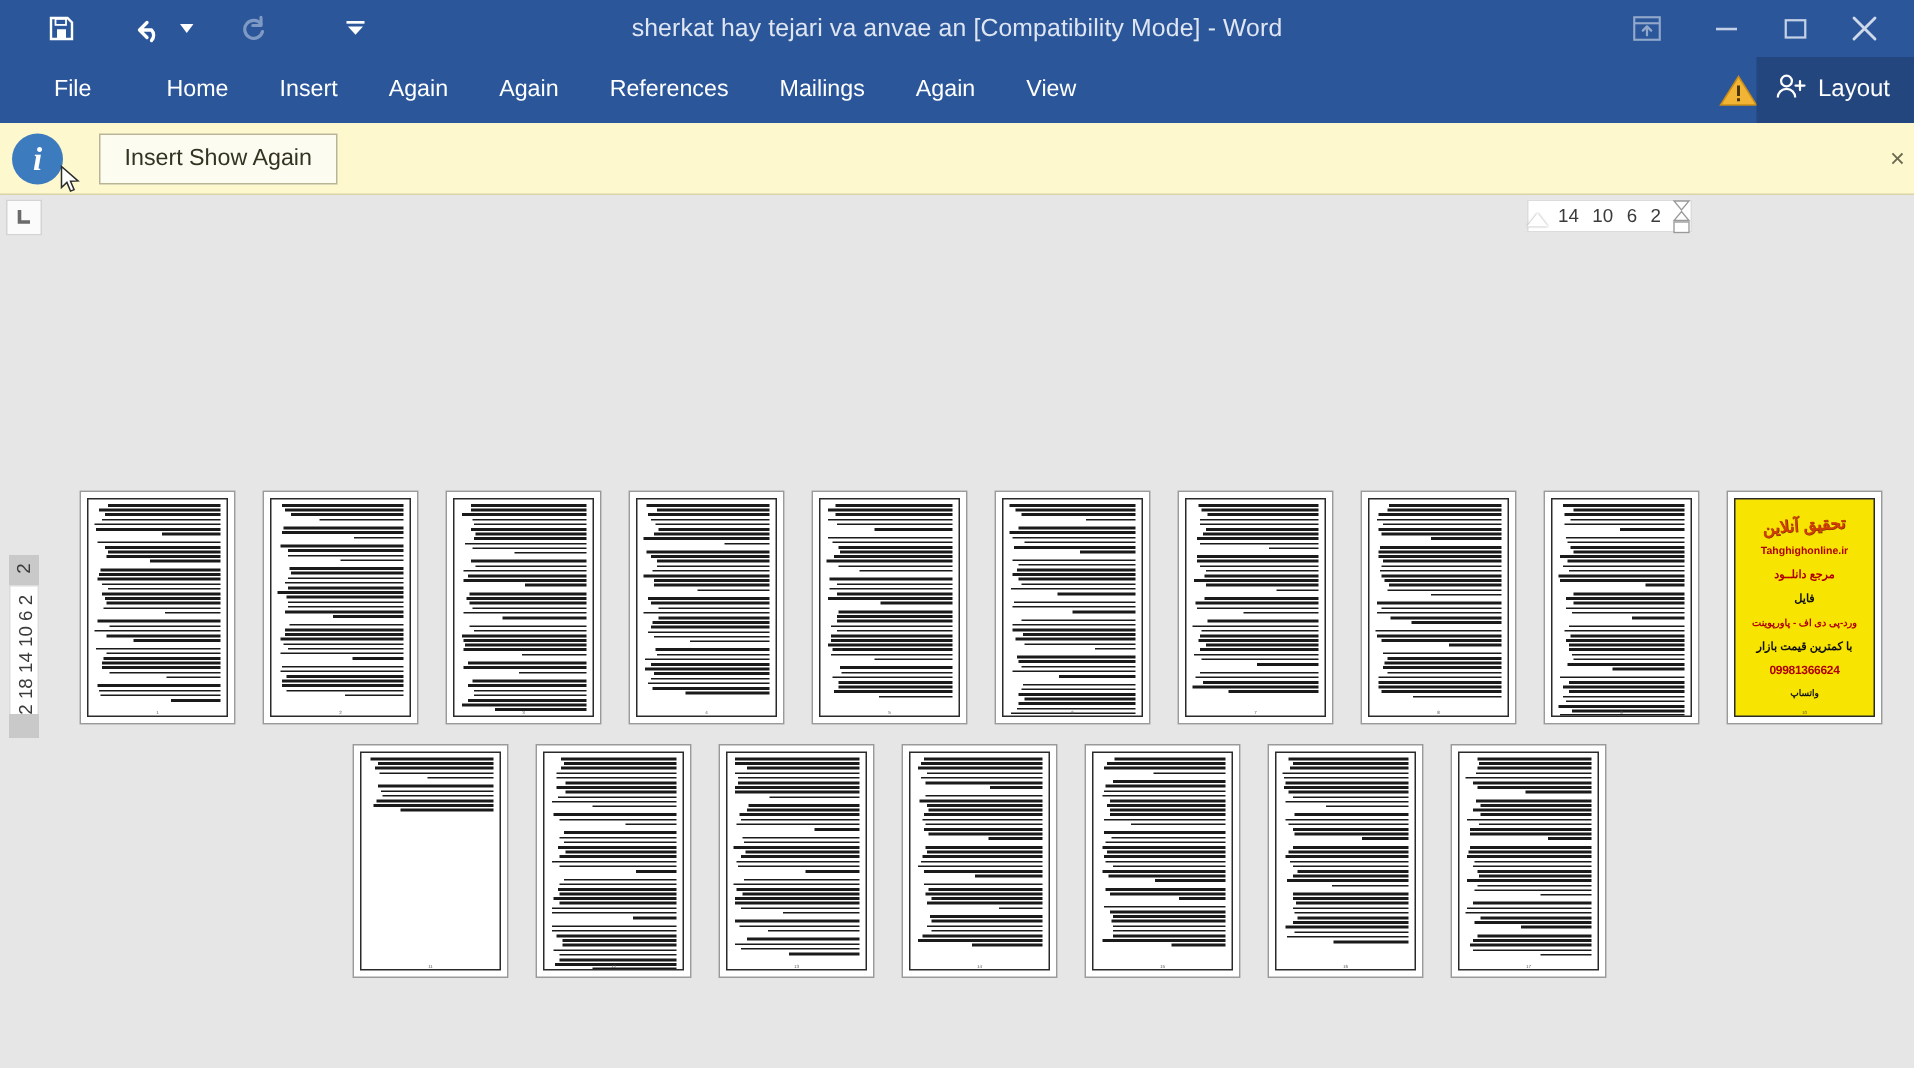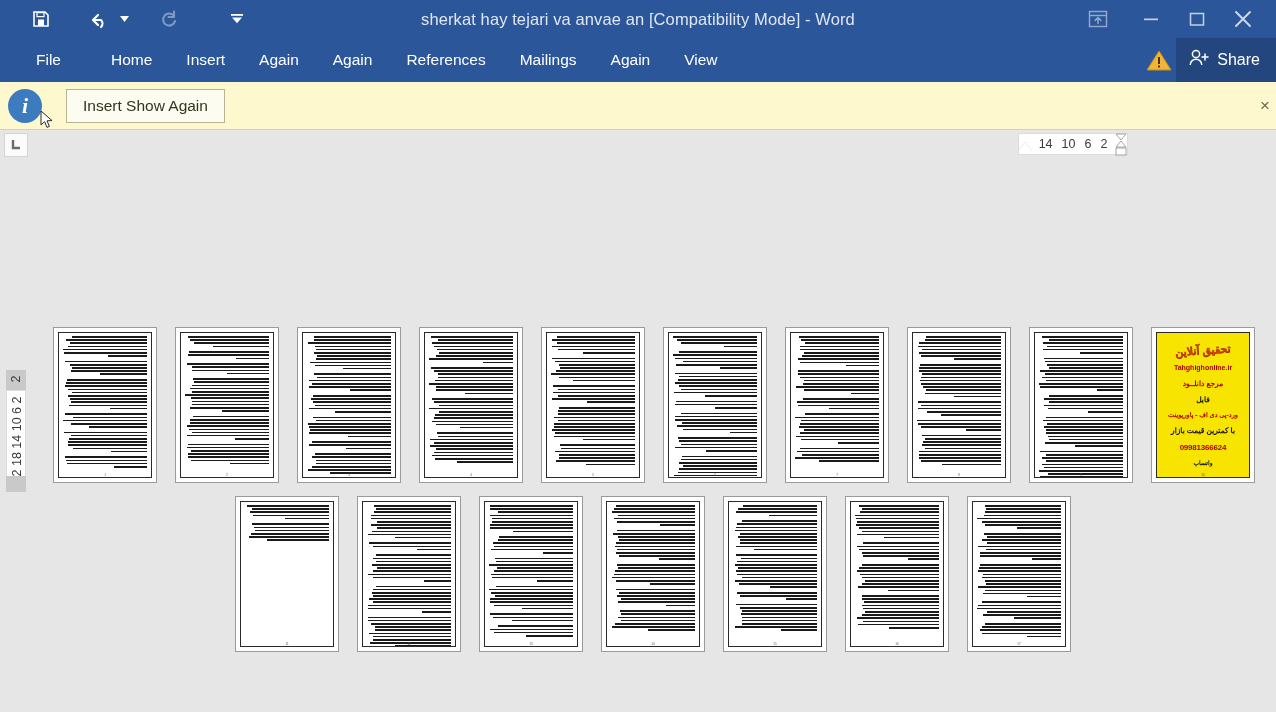--- a/index.html
+++ b/index.html
@@ -286,21 +286,21 @@
     </div>
 
     <div class="share-btn">
       <span>
         <svg width="22" height="20" viewBox="0 0 22 20">
           <circle cx="8" cy="6" r="3.6" fill="none" stroke="#ffffff" stroke-width="1.5"></circle>
           <path d="M2.2 17 a5.8 5.8 0 0 1 11.6 0" fill="none" stroke="#ffffff" stroke-width="1.5"></path>
           <path d="M17 6 v6 M14 9 h6" stroke="#ffffff" stroke-width="1.5" stroke-linecap="round"></path>
         </svg>
       </span>
-      <span>Share</span>
+      <span>Layout</span>
     </div>
   </div>
 
   <div class="notifbar">
     <div class="notif-info">i</div>
     <div class="never-btn">Insert Show Again</div>
     <div class="notif-close">×</div>
   </div>
 
   <div class="cursor">

